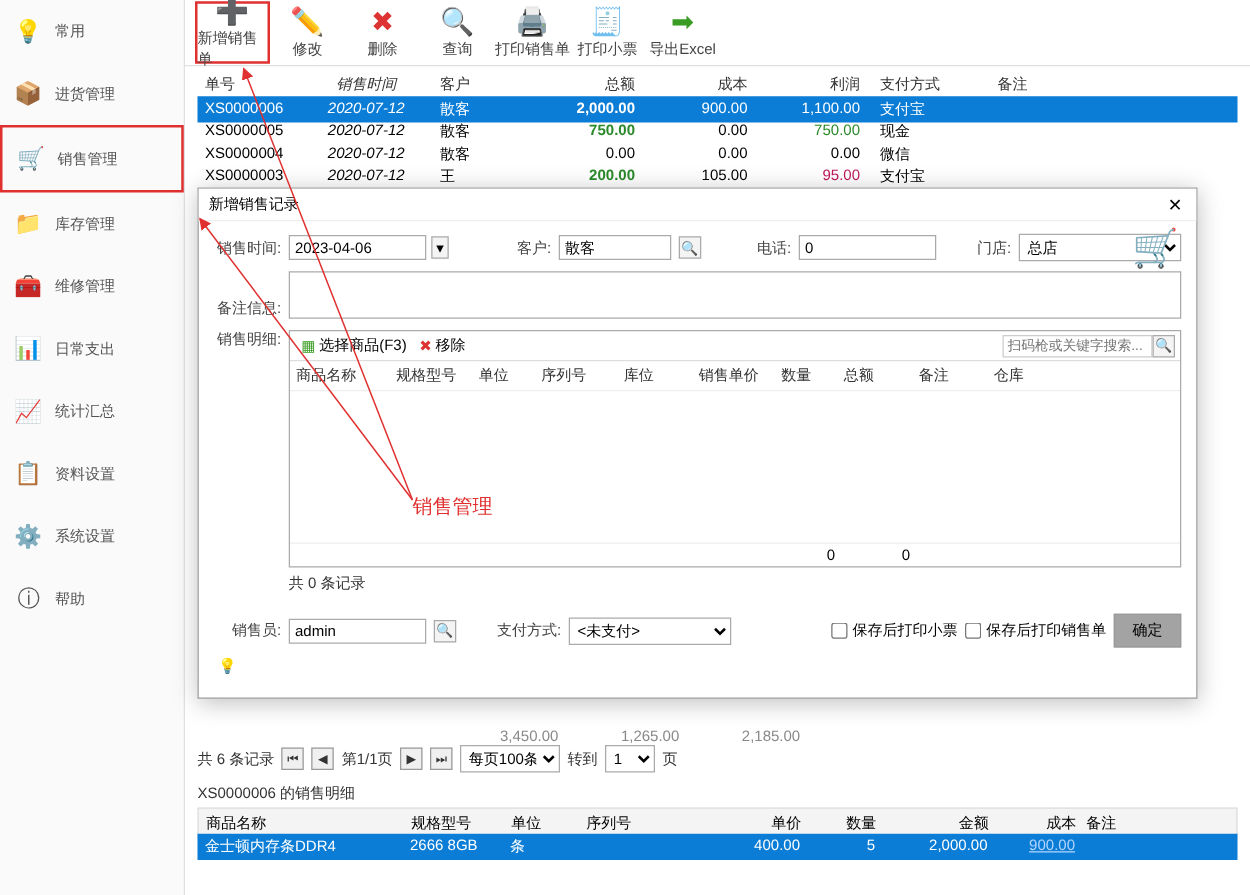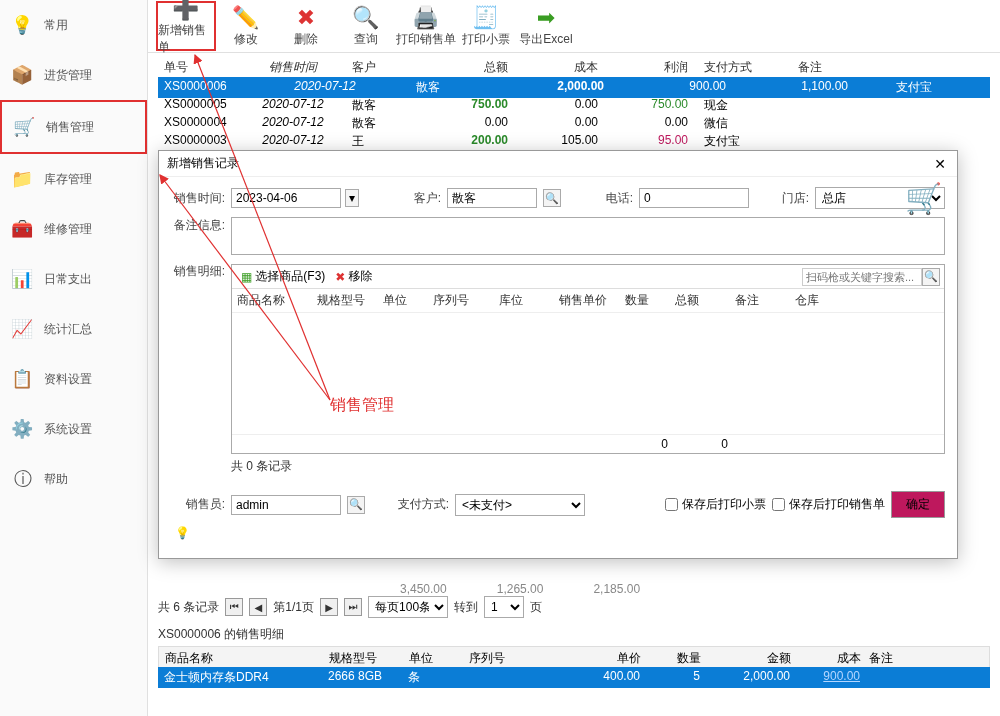--- a/index.html
+++ b/index.html
@@ -10,21 +10,21 @@
 .sidebar-item.active { border: 2px solid #e03030; }
 .sidebar-icon { width: 22px; height: 22px; margin-right: 10px; display: inline-flex; align-items: center; justify-content: center; font-size: 18px; }
 
 .toolbar { position: absolute; left: 148px; top: 0; right: 0; height: 53px; background: #fff; border-bottom: 1px solid #e0e0e0; display: flex; align-items: center; padding-left: 8px; }
 .tool-btn { display: flex; flex-direction: column; align-items: center; justify-content: center; width: 60px; height: 50px; cursor: pointer; font-size: 11px; color: #444; }
 .tool-btn.highlight { border: 2px solid #e03030; }
 .tool-icon { font-size: 22px; height: 26px; display: flex; align-items: center; }
 
 .grid-header { position: absolute; left: 158px; top: 55px; right: 10px; display: flex; font-size: 12px; color: #333; padding: 4px 0; }
 .grid-row { position: absolute; left: 158px; right: 10px; display: flex; font-size: 12px; padding: 2px 0; }
-.grid-row.sel { background: #0b7dd6; color: #fff; justify-content: space-between; }
+.grid-row.sel { background: #0b7dd6; color: #fff; }
 .c-order { width: 80px; padding-left: 6px; }
 .c-date { width: 110px; text-align: center; font-style: italic; }
 .c-cust { width: 80px; padding-left: 4px; }
 .c-amt { width: 90px; text-align: right; padding-right: 10px; }
 .c-cost { width: 90px; text-align: right; padding-right: 10px; }
 .c-profit { width: 90px; text-align: right; padding-right: 10px; }
 .c-pay { width: 100px; padding-left: 6px; }
 .c-note { flex: 1; }
 
 .dialog { position: absolute; left: 158px; top: 150px; width: 800px; background: #fff; border: 1px solid #999; box-shadow: 0 3px 18px rgba(0,0,0,0.25); }
@@ -44,21 +44,21 @@
 .detail-box { border: 1px solid #aaa; margin-left: 60px; height: 190px; position: relative; }
 .detail-tb { display: flex; align-items: center; border-bottom: 1px solid #ddd; padding: 2px 4px; }
 .det-btn { display: inline-flex; align-items: center; gap: 3px; padding: 1px 5px; cursor: pointer; font-size: 12px; }
 .det-search { margin-left: auto; display: flex; align-items: center; }
 .det-search input { border: 1px solid #ccc; width: 120px; height: 18px; font-size: 11px; padding: 1px 3px; color: #999; }
 .det-head { display: flex; font-size: 12px; color: #333; border-bottom: 1px solid #eee; padding: 3px 2px; }
 .dh { padding: 0 3px; }
 .det-foot { position: absolute; bottom: 0; left: 0; right: 0; display: flex; font-size: 12px; padding: 2px 2px; border-top: 1px solid #eee; }
 .tip { display: flex; align-items: center; gap: 6px; color: #666; margin-bottom: 6px; margin-left: 4px; }
 .chk { display: inline-flex; align-items: center; gap: 4px; cursor: pointer; }
-.btn-ok { border: 1px solid #999; background: #be185d; padding: 4px 14px; cursor: pointer; }
+.btn-ok { border: 1px solid #999; background: #a3a3a3; padding: 4px 14px; cursor: pointer; }
 
 .pager { position: absolute; left: 158px; top: 596px; display: flex; align-items: center; gap: 6px; font-size: 12px; color: #333; }
 .pager .pbtn { border: 1px solid #999; width: 18px; height: 18px; display: inline-flex; align-items: center; justify-content: center; cursor: pointer; background: #f0f0f0; font-size: 10px; }
 
 .detail-title { position: absolute; left: 158px; top: 626px; font-size: 12px; color: #333; }
 .detail-grid-h { position: absolute; left: 158px; top: 646px; right: 10px; display: flex; background: #f4f4f4; border: 1px solid #ddd; padding: 3px 0; font-size: 12px; }
 .detail-grid-r { position: absolute; left: 158px; top: 667px; right: 10px; display: flex; background: #0b7dd6; color: #fff; padding: 2px 0; font-size: 12px; }
 .dg1 { width: 170px; padding-left: 6px; }
 .dg2 { width: 80px; }
 .dg3 { width: 60px; }
@@ -217,21 +217,21 @@
       <input class="fi" style="width: 90px;" value="散客">
       <span class="search-ico">🔍</span>
       <span style="width:20px"></span>
       <span class="form-label" style="width:40px">电话:</span>
       <input class="fi" style="width: 110px;" value="0">
       <span style="flex:1"></span>
       <span class="form-label" style="width:40px">门店:</span>
       <select class="fi" style="width:130px"><option>总店</option></select>
     </div>
 
-    <div class="form-row" style="align-items:flex-start">
+    <div class="form-row" style="align-items:flex-end">
       <span class="form-label">备注信息:</span>
       <textarea class="fi" style="flex: 1 1 0%; height: 38px;"></textarea>
     </div>
 
     <div class="form-row" style="align-items:flex-start">
       <span class="form-label">销售明细:</span>
     </div>
     <div class="detail-box" style="margin-top:-24px">
       <div class="detail-tb">
         <span class="det-btn">

